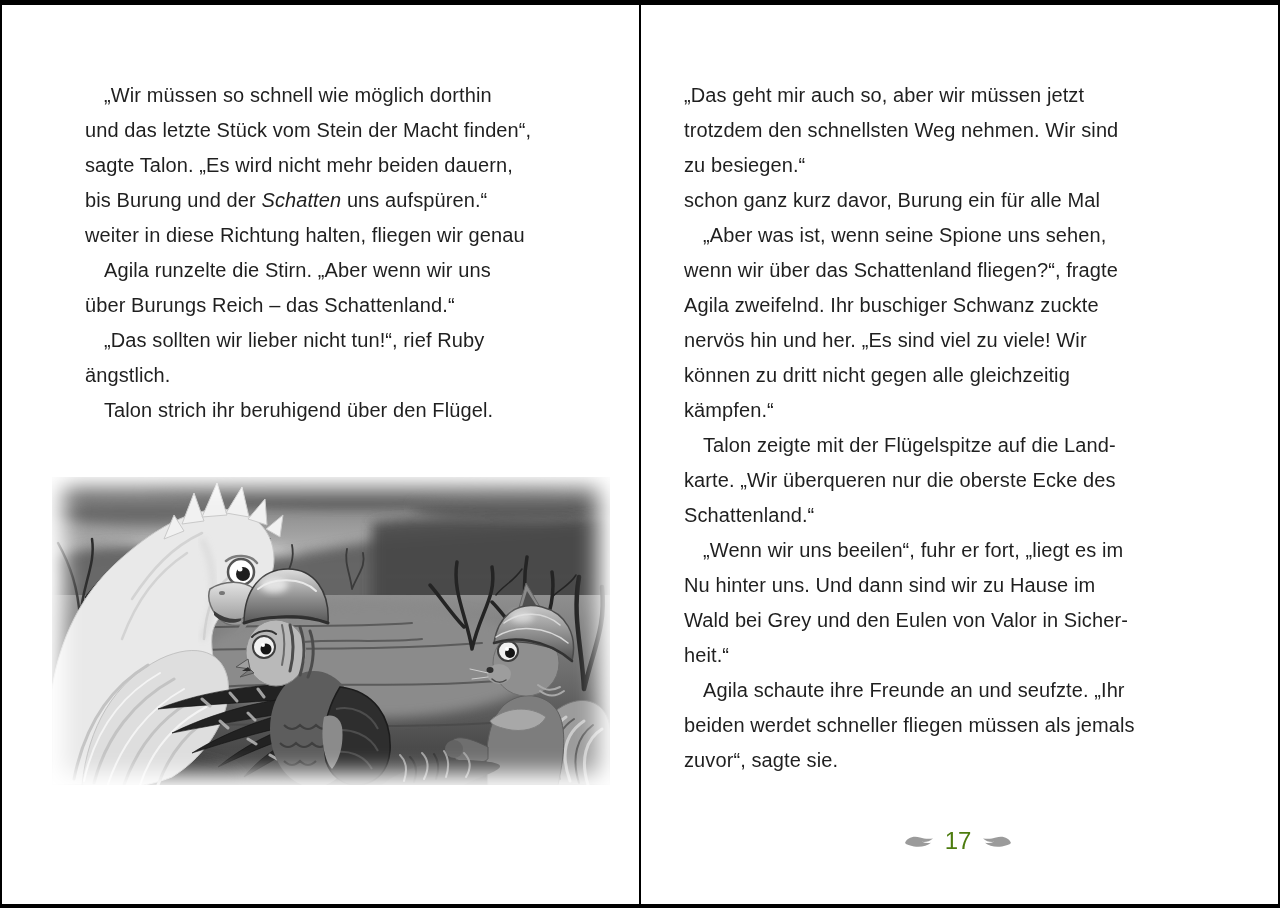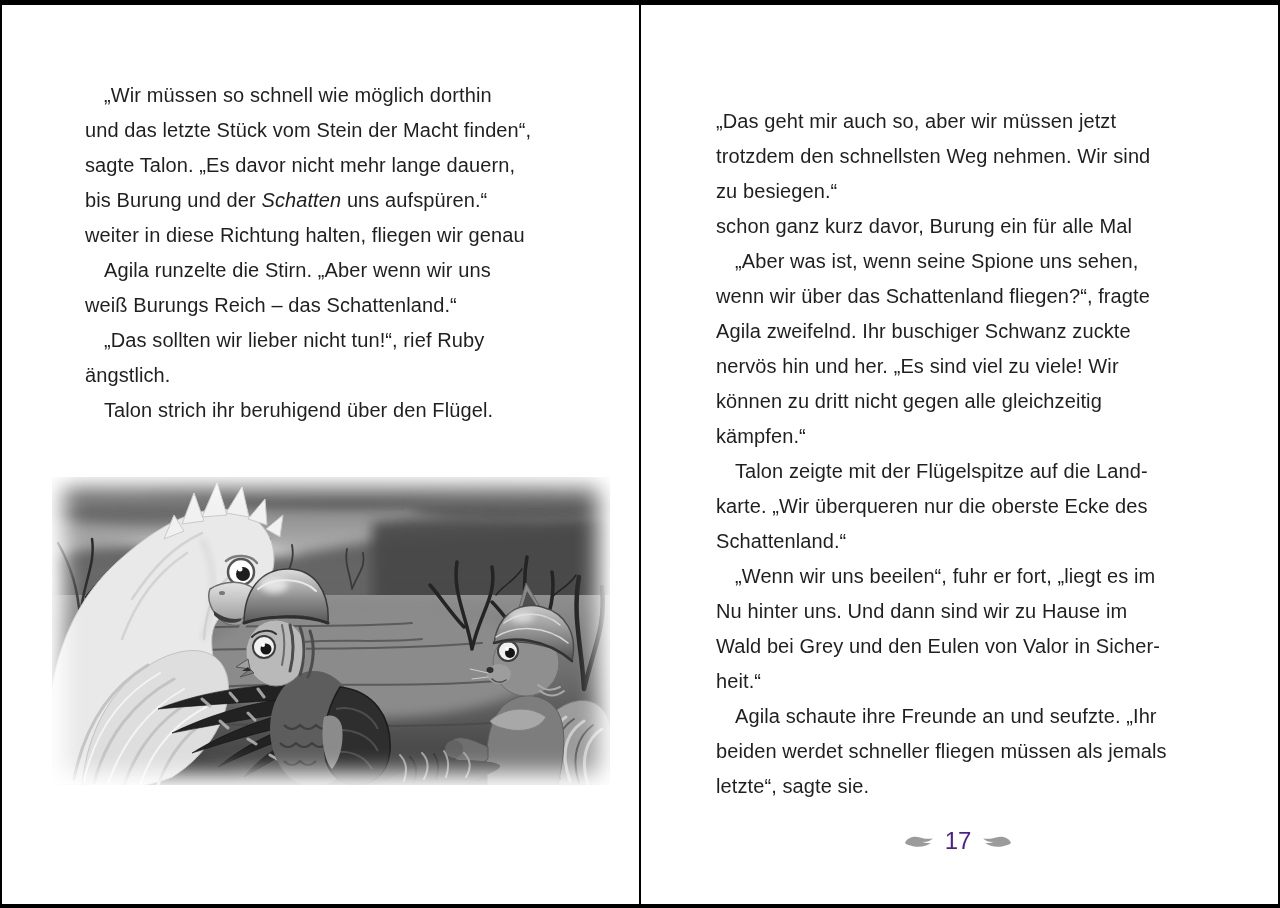--- a/index.html
+++ b/index.html
@@ -10,51 +10,51 @@
   
   .frame{position:absolute;inset:0;border-top:5px solid #000;border-bottom:4px solid #000;
          border-left:2px solid #000;border-right:2px solid #000;pointer-events:none;z-index:30;}
   .divider{position:absolute;left:639px;top:0;width:2px;height:908px;background:#000;z-index:30;}
 
   .text-block{position:absolute;top:78px;font-size:20px;line-height:35px;
               letter-spacing:.1px;color:#1f1f1f;}
   .text-block .line{white-space:nowrap;}
   .text-block .line.indent{padding-left:19px;}
   .text-left{left:85px;width:480px;}
-  .text-right{left:716px;width:476px;margin-top:26px;}
+  .text-right{left:684px;width:476px;}
 
   .illustration{position:absolute;left:52px;top:477px;width:558px;height:308px;z-index:1;}
   .illustration svg{display:block;width:100%;height:100%;}
   .illustration::after{content:"";position:absolute;inset:-4px;pointer-events:none;
      box-shadow:inset 0 0 22px 16px #ffffff;}
 
   .page-footer{position:absolute;left:720px;top:822px;width:476px;height:38px;
      display:flex;align-items:center;justify-content:center;gap:11px;}
-  .page-number{font-size:24px;color:#4c1d95;}
+  .page-number{font-size:24px;color:#4d7c0f;}
   .leaf{display:inline-flex;align-items:center;}
   .leaf svg{display:block;}
   .leaf-flip svg{transform:scaleX(-1);}
 </style>
 </head>
 <body>
 
 <div class="stage">
 
   <div class="frame"></div>
   <div class="divider"></div>
 
   <div>
     <div class="text-block text-left">
         <div class="line indent"><span>„Wir müssen so schnell wie möglich dorthin</span></div>
         <div class="line"><span>und das letzte Stück vom Stein der Macht finden“,</span></div>
-        <div class="line"><span>sagte Talon. „Es davor nicht mehr lange dauern,</span></div>
+        <div class="line"><span>sagte Talon. „Es wird nicht mehr beiden dauern,</span></div>
         <div class="line"><span>bis Burung und der </span><i>Schatten</i><span> uns aufspüren.“</span></div>
         <div class="line"><span>weiter in diese Richtung halten, fliegen wir genau</span></div>
         <div class="line indent"><span>Agila runzelte die Stirn. „Aber wenn wir uns</span></div>
-        <div class="line"><span>weiß Burungs Reich – das Schattenland.“</span></div>
+        <div class="line"><span>über Burungs Reich – das Schattenland.“</span></div>
         <div class="line indent"><span>„Das sollten wir lieber nicht tun!“, rief Ruby</span></div>
         <div class="line"><span>ängstlich.</span></div>
         <div class="line indent"><span>Talon strich ihr beruhigend über den Flügel.</span></div>
       </div>
 
     <div class="illustration" aria-label="Grayscale illustration: a large white eagle bends its head down toward a small owl wearing a round metal helmet and armor with a spread dark wing, while a squirrel in a helmet looks up; behind them a bleak muddy shadowland with bare gnarled trees under a dark cloudy sky.">
       <svg viewBox="0 0 558 308" preserveAspectRatio="none">
         <defs>
           <linearGradient id="sky" x1="0" y1="0" x2="0" y2="1">
             <stop offset="0" stop-color="#6f6f6f"></stop>
@@ -300,21 +300,21 @@
         <div class="line"><span>kämpfen.“</span></div>
         <div class="line indent"><span>Talon zeigte mit der Flügelspitze auf die Land-</span></div>
         <div class="line"><span>karte. „Wir überqueren nur die oberste Ecke des</span></div>
         <div class="line"><span>Schattenland.“</span></div>
         <div class="line indent"><span>„Wenn wir uns beeilen“, fuhr er fort, „liegt es im</span></div>
         <div class="line"><span>Nu hinter uns. Und dann sind wir zu Hause im</span></div>
         <div class="line"><span>Wald bei Grey und den Eulen von Valor in Sicher-</span></div>
         <div class="line"><span>heit.“</span></div>
         <div class="line indent"><span>Agila schaute ihre Freunde an und seufzte. „Ihr</span></div>
         <div class="line"><span>beiden werdet schneller fliegen müssen als jemals</span></div>
-        <div class="line"><span>letzte“, sagte sie.</span></div>
+        <div class="line"><span>zuvor“, sagte sie.</span></div>
       </div>
 
     <div class="page-footer">
       <span class="leaf">
         <svg width="30" height="13" viewBox="0 0 30 13">
           <path d="M1,8 C3,3 9,0.5 16,2.5 C20,3.7 24,4.2 29,3.4 C26,6.2 22,7.2 18,6.8 C21,8.2 24,8.4 27,7.8 C23,11.2 16,12.6 10,11.4 C6,10.6 2.5,9.8 1,8 Z" fill="#9b9b9b"></path>
         </svg>
       </span>
       <span class="page-number">17</span>
       <span class="leaf leaf-flip">

